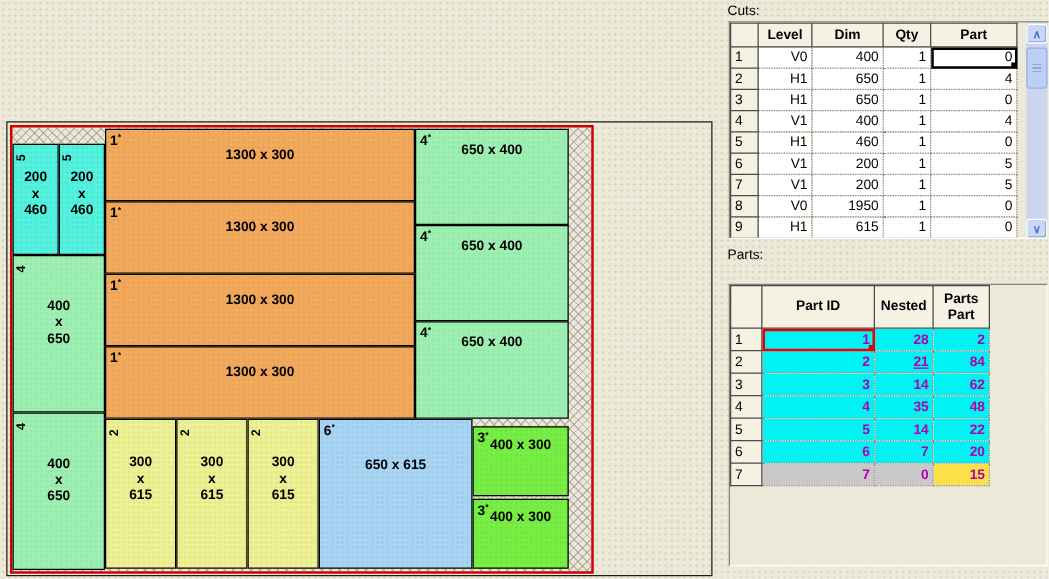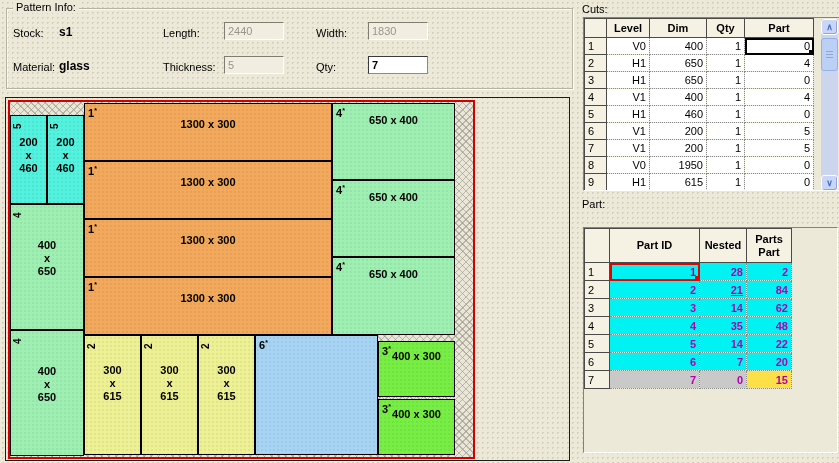--- a/index.html
+++ b/index.html
@@ -91,35 +91,20 @@
   .sb .thumb:after{
     content:""; position:absolute; left:4px; right:4px; top:12px; height:9px;
     background:repeating-linear-gradient(180deg,#8ea6d8 0 1px,rgba(0,0,0,0) 1px 3px);
   }
 </style>
 </head>
 <body>
 
 <div class="screen">
 
-  <div class="groupbox">
-    <span class="grouplabel">Pattern Info:</span>
-    <span class="flabel" style="left:6px;top:18px">Stock:</span>
-    <span class="fvalue" style="left:52px;top:16px">s1</span>
-    <span class="flabel" style="left:156px;top:18px">Length:</span>
-    <input class="tbox" style="left: 217px; top: 13px;" value="2440">
-    <span class="flabel" style="left:309px;top:18px">Width:</span>
-    <input class="tbox" style="left: 361px; top: 13px;" value="1830">
-    <span class="flabel" style="left:6px;top:52px">Material:</span>
-    <span class="fvalue" style="left:52px;top:50px">glass</span>
-    <span class="flabel" style="left:156px;top:52px">Thickness:</span>
-    <input class="tbox" style="left: 217px; top: 47px;" value="5">
-    <span class="flabel" style="left:309px;top:52px">Qty:</span>
-    <input class="tbox enabled" style="left: 361px; top: 47px;" value="7">
-  </div>
 
   <div class="diagram-panel">
     <div class="sheet" id="sheet">
         <div class="waste" style="left: 0px; top: 0px; width: 74px; height: 13px;"></div>
         <div class="waste" style="left: 445px; top: 0px; width: 18px; height: 355px;"></div>
         <div class="waste" style="left: 368px; top: 233px; width: 77px; height: 6px;"></div>
         <div class="piece" style="left: 0px; top: 13px; width: 37px; height: 89px; background-color: rgb(82, 242, 222);">
           <span class="rlabel">5</span>
           <div class="dims" style="top: 20px;">
             <div>200</div>
@@ -212,20 +197,23 @@
         <div class="piece" style="left: 188px; top: 233px; width: 57px; height: 120px; background-color: rgb(238, 240, 148);">
           <span class="rlabel">2</span>
           <div class="dims" style="top: 28px;">
             <div>300</div>
             <div>x</div>
             <div>615</div>
           </div>
         </div>
         <div class="piece" style="left: 245px; top: 233px; width: 123px; height: 120px; background-color: rgb(168, 212, 244);">
           <span class="hlabel">6<sup>*</sup></span>
+          <div class="dims" style="top: 30px;">
+            <div>650 x 615</div>
+          </div>
         </div>
         <div class="piece" style="left: 368px; top: 239px; width: 77px; height: 56px; background-color: rgb(119, 238, 68);">
           <span class="hlabel">3<sup>*</sup></span>
           <div class="dims" style="top: 8px;">
             <div>400 x 300</div>
           </div>
         </div>
         <div class="piece" style="left: 368px; top: 297px; width: 77px; height: 56px; background-color: rgb(119, 238, 68);">
           <span class="hlabel">3<sup>*</sup></span>
           <div class="dims" style="top: 8px;">
@@ -320,21 +308,21 @@
           </tr>
         </tbody>
       </table>
     <div class="sb">
       <div class="btn up">∧</div>
       <div class="thumb"></div>
       <div class="btn down">∨</div>
     </div>
   </div>
 
-  <span class="sidelabel" style="left:582px;top:198px">Part:</span>
+  <span class="sidelabel" style="left:582px;top:198px">Parts:</span>
   <div class="gridbox" style="left:583px;top:227px;width:255px;height:226px">
     <table class="grid" id="parts-table">
         <colgroup>
           <col style="width: 25px;">
           <col style="width: 90px;">
           <col style="width: 47px;">
           <col style="width: 45px;">
         </colgroup>
         <thead>
           <tr>

